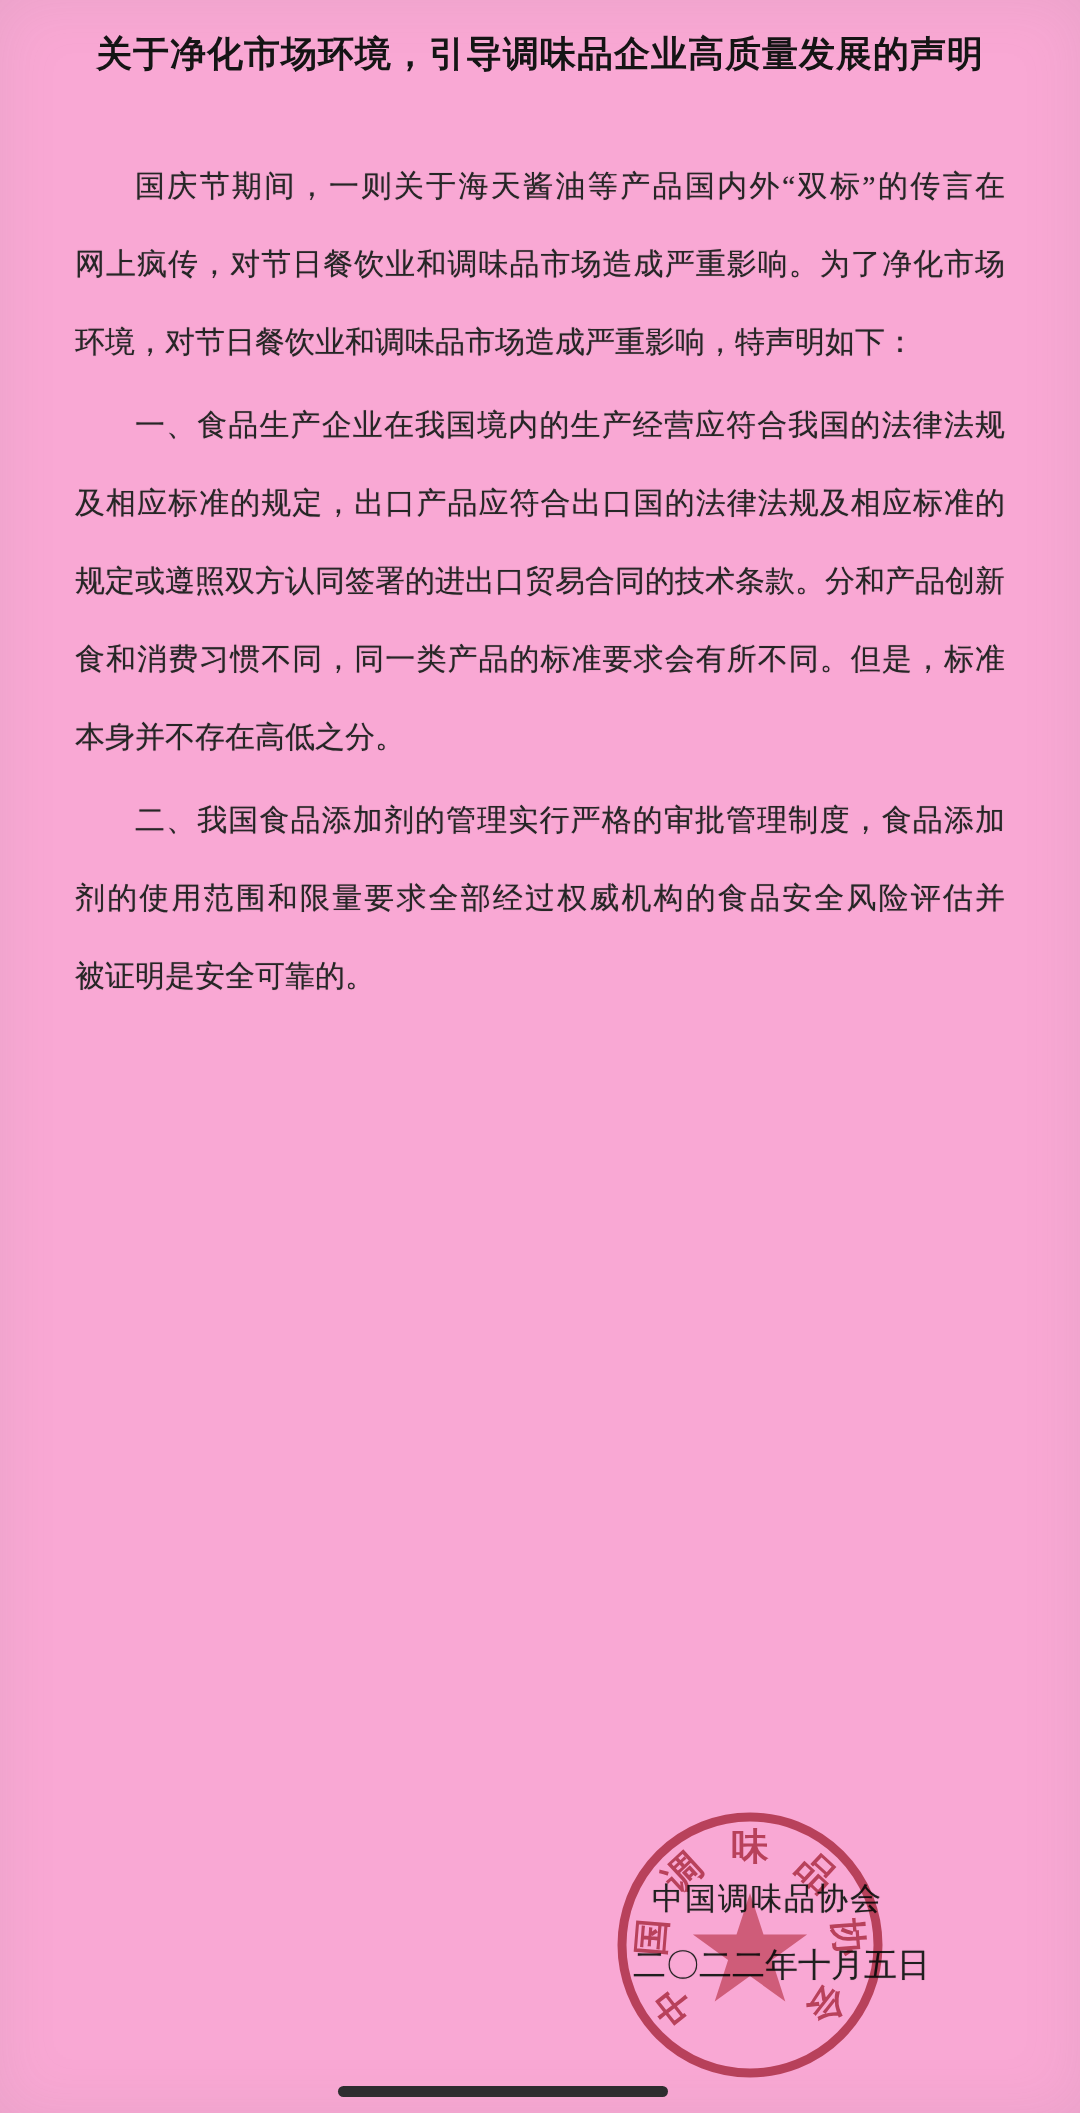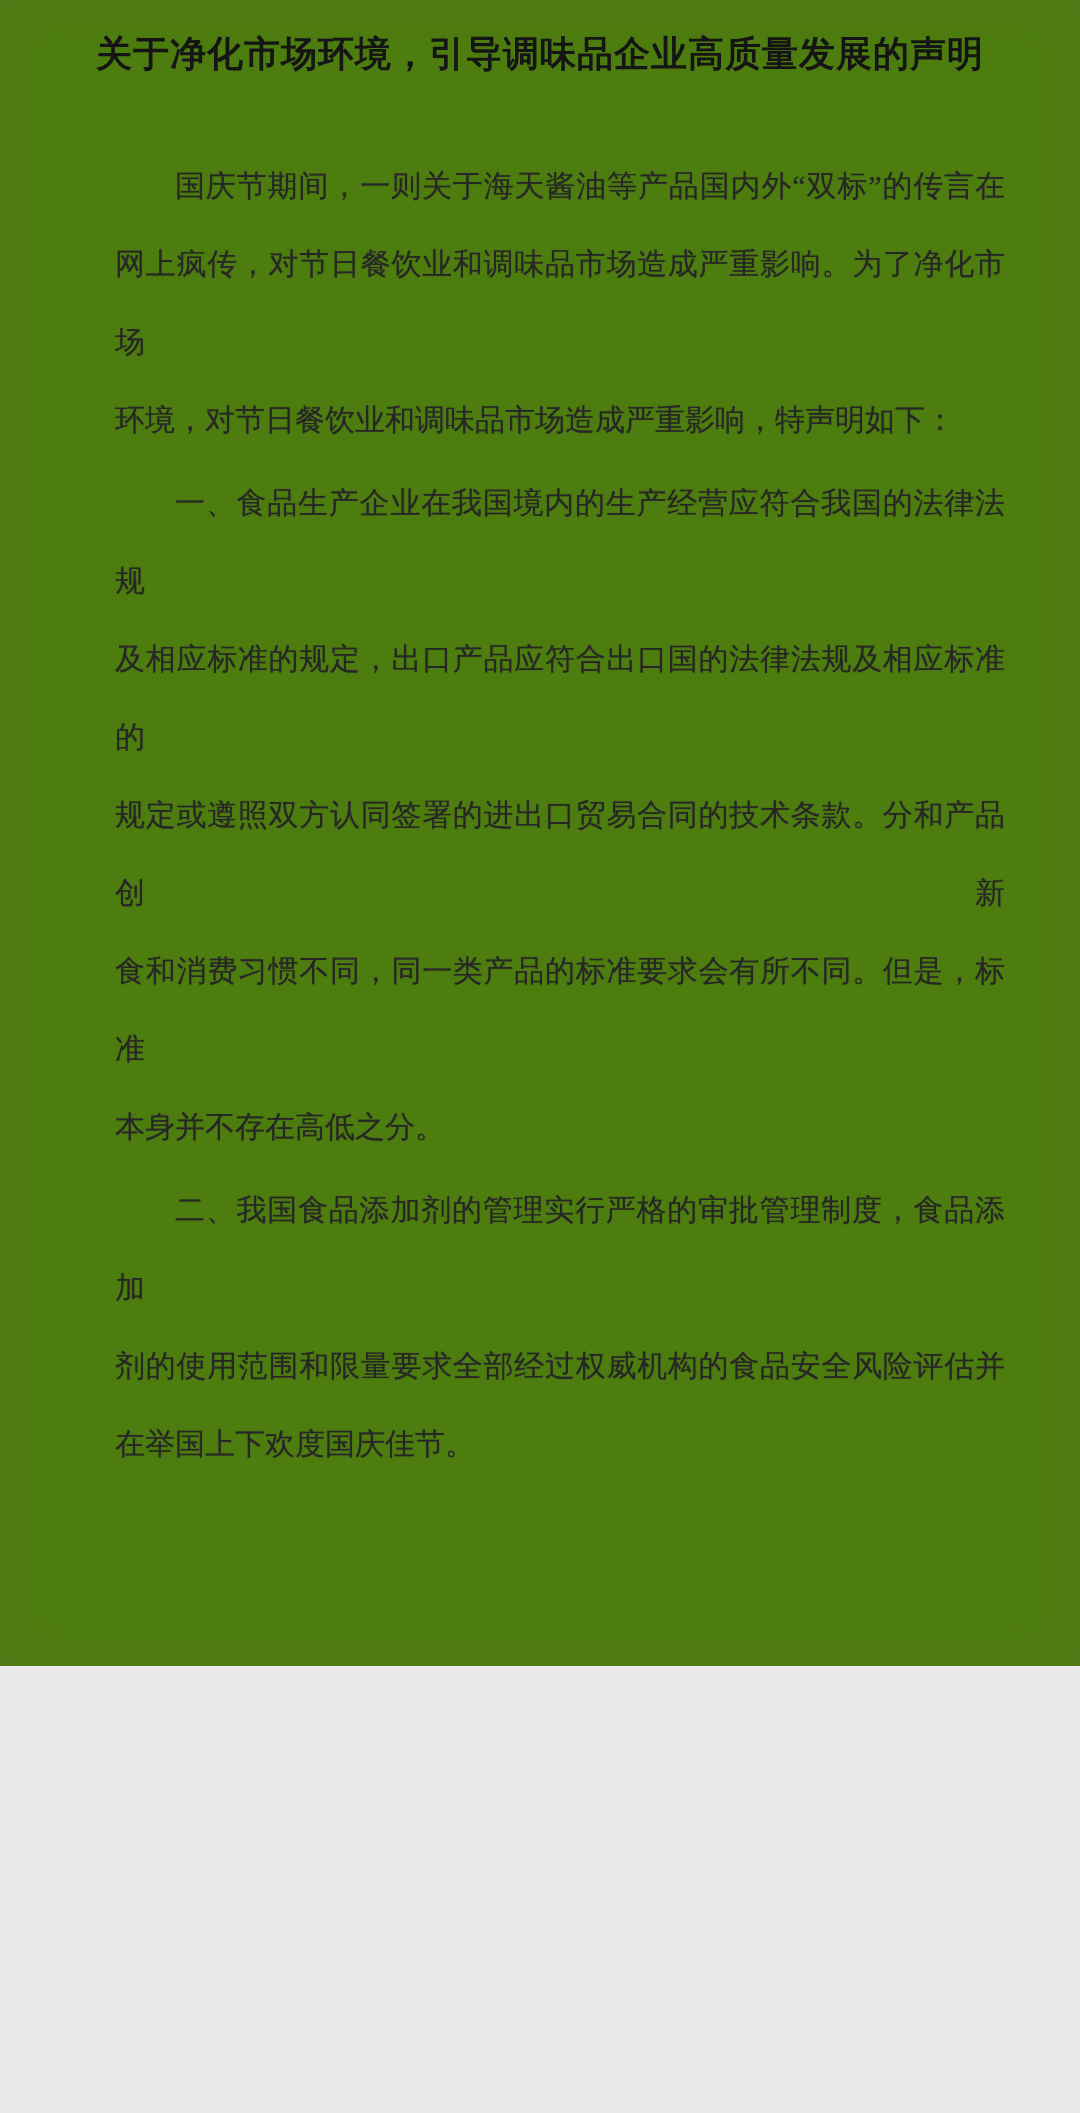--- a/index.html
+++ b/index.html
@@ -1,20 +1,20 @@
 <!DOCTYPE html>
 <html><head>
 <meta charset="utf-8">
 <style>
   html,body{margin:0;padding:0;background:#e9e9e9;}
   .page{
     position:relative;
-    width:1080px;height:1666px;
+    width:1080px;height:2113px;
     margin:0 auto;
-    background:#4d7c0f;
+    background:#f9a8d4;
     overflow:hidden;
     font-family:"Liberation Serif","DejaVu Serif",serif;
     color:#262626;
   }
   
   .page::after{
     content:"";position:absolute;inset:0;pointer-events:none;
     box-shadow:inset 0 0 60px rgba(120,120,120,0.12);
   }
   .title{
@@ -27,21 +27,20 @@
     position:absolute;left:75px;top:147px;width:930px;
     font-size:30px;line-height:78px;
   }
   .para{margin:0 0 5px 0;}
   .line{
     text-align:justify;
     text-align-last:justify;
     text-justify:inter-ideograph;
     white-space:normal;
     text-shadow:0 0 1px rgba(40,40,40,0.45);
-    margin-left:40px;
   }
   .line.first{text-indent:2em;}
   .line.last{text-align-last:left;}
   .sig-org{
     position:absolute;left:652px;top:1878px;
     font-size:31px;letter-spacing:2px;color:#1f1f1f;
     text-shadow:0 0 1px rgba(40,40,40,0.45);
   }
   .sig-date{
     position:absolute;left:633px;top:1943px;
@@ -81,21 +80,21 @@
       <div class="para">
         <div class="line first">一、食品生产企业在我国境内的生产经营应符合我国的法律法规</div>
         <div class="line">及相应标准的规定，出口产品应符合出口国的法律法规及相应标准的</div>
         <div class="line">规定或遵照双方认同签署的进出口贸易合同的技术条款。分和产品创新</div>
         <div class="line">食和消费习惯不同，同一类产品的标准要求会有所不同。但是，标准</div>
         <div class="line last">本身并不存在高低之分。</div>
       </div>
       <div class="para">
         <div class="line first">二、我国食品添加剂的管理实行严格的审批管理制度，食品添加</div>
         <div class="line">剂的使用范围和限量要求全部经过权威机构的食品安全风险评估并</div>
-        <div class="line last">在举国上下欢度国庆佳节。</div>
+        <div class="line last">被证明是安全可靠的。</div>
       </div>
     </div>
 
   <div class="sig-org">中国调味品协会</div>
   <div class="sig-date">二〇二二年十月五日</div>
 
   <svg class="seal" viewBox="0 0 276 276" xmlns="http://www.w3.org/2000/svg">
     <circle class="ring" cx="138" cy="138" r="128" stroke="#b85560"></circle>
     <polygon points="138,86 151.5,127.4 195.1,127.5 159.9,153.1 173.3,194.5 138,169 102.7,194.5 116.1,153.1 80.9,127.5 124.5,127.4" opacity="0.85" fill="#c96b72"></polygon>
     <g id="seal-ring-text">

